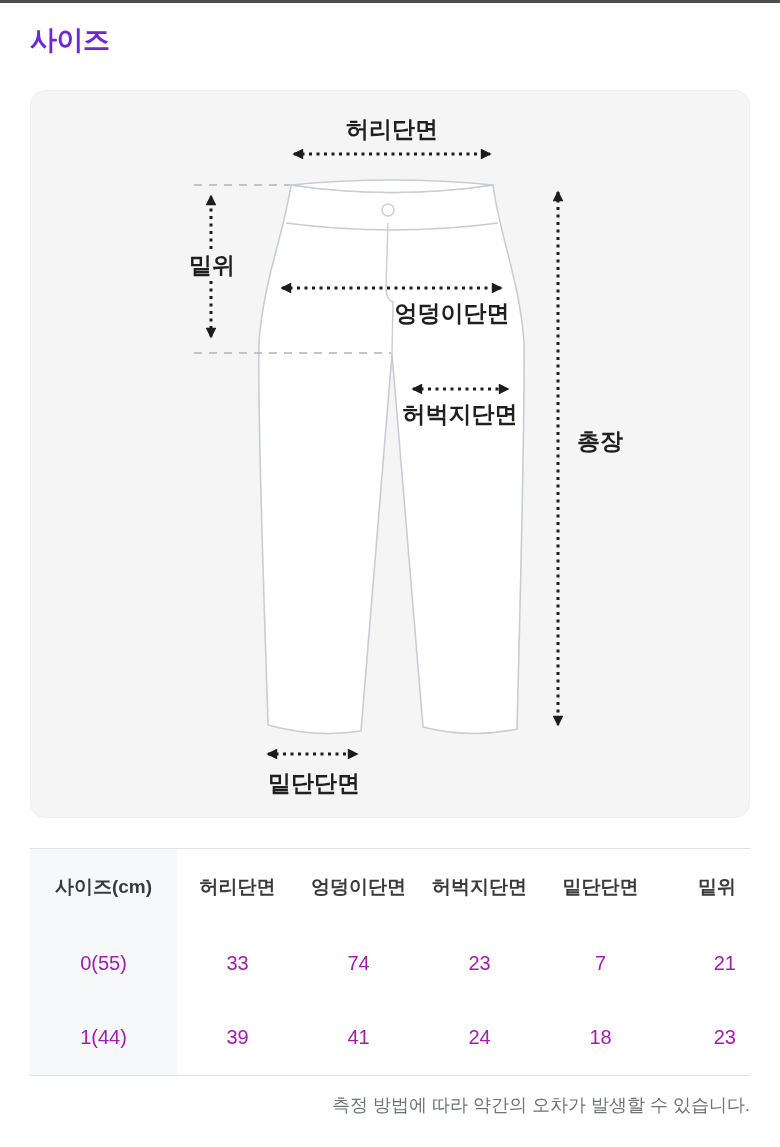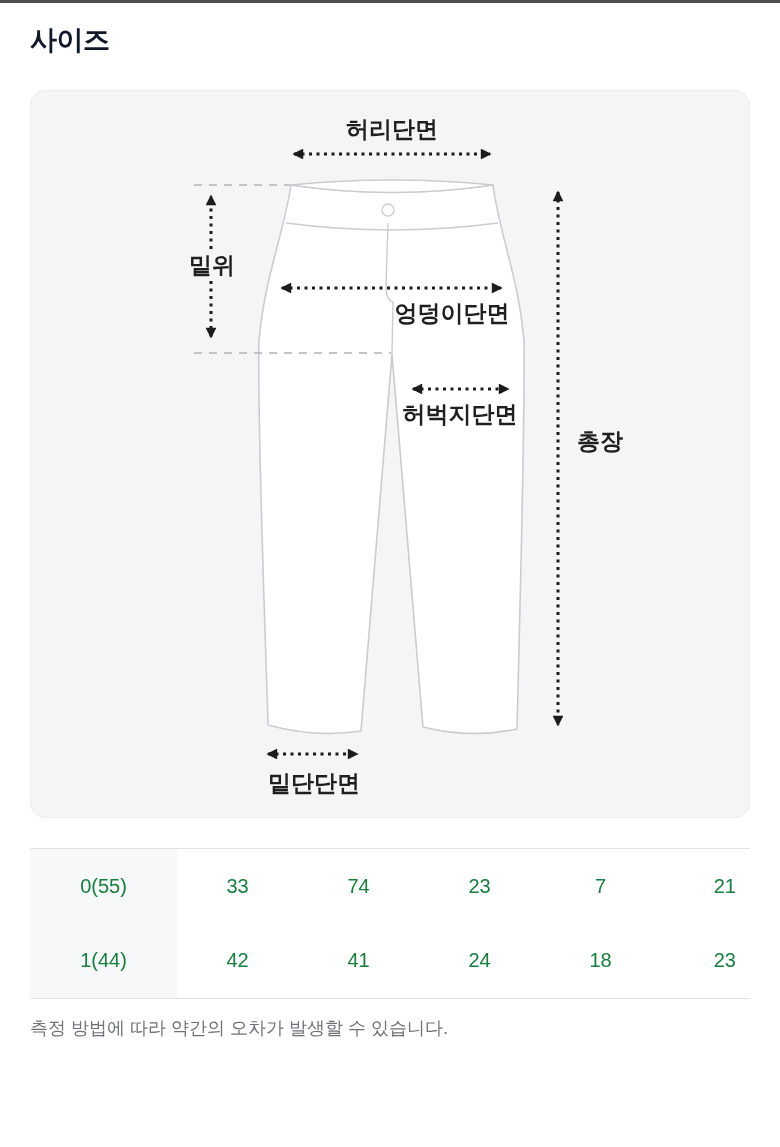--- a/index.html
+++ b/index.html
@@ -6,21 +6,21 @@
   html,body { background:#ffffff; }
   body {
     width:780px; min-height:1147px;
     font-family:"Liberation Sans","DejaVu Sans",sans-serif;
     color:#1f1f1f;
     overflow:hidden;
   }
   .top-divider { width:780px; height:3px; background:#4e4e4e; }
   .page-title {
     margin:21px 0 0 30px;
-    font-size:27px; line-height:32px; font-weight:800; color:#0f172a;
+    font-size:27px; line-height:32px; font-weight:800; color:#6d28d9;
     letter-spacing:-0.5px;
   }
   .size-card {
     width:720px; height:728px;
     margin:34px 30px 0 30px;
     background:#f5f5f6;
     border:1px solid #eceef0;
     border-radius:15px;
     overflow:hidden;
   }
@@ -35,29 +35,29 @@
   .guide { stroke:#b0b3b8; stroke-width:1.6; stroke-dasharray:8 7; }
   .meas { stroke:#1c1c1c; stroke-width:3; stroke-dasharray:3 4.5; fill:none; }
 
   table.size-table {
     width:720px; margin:30px 30px 0 30px;
     border-collapse:collapse; table-layout:fixed;
     border-top:1px solid #e0e2e4; border-bottom:1px solid #e0e2e4;
   }
   table.size-table td { text-align:center; vertical-align:middle; }
   table.size-table tr.head-row td { height:77px; font-size:19px; font-weight:700; color:#3a3a3a; }
-  table.size-table tr.data-row td { height:75px; font-size:20px; font-weight:400; color:#15803d; }
+  table.size-table tr.data-row td { height:75px; font-size:20px; font-weight:400; color:#a21caf; }
   table.size-table td.size-col {
     background:#f7f8f9; font-weight:700; color:#333333; font-size:19px;
   }
   table.size-table td.last-col { text-align:right; padding-right:14px; }
 
   .measurement-note {
     margin:16px 30px 6px 30px;
-    font-size:18px; line-height:26px; color:#6e7277;
+    font-size:18px; line-height:26px; color:#6e7277;text-align:right;
   }
 </style>
 </head>
 <body>
 
 <div class="top-divider"></div>
 
 <h1 class="page-title">사이즈</h1>
 
 <div class="size-card">
@@ -108,31 +108,39 @@
 <table class="size-table">
   <colgroup>
     <col style="width:147px">
       <col style="width:121px">
       <col style="width:121px">
     <col style="width:121px">
       <col style="width:121px">
       <col style="width:89px">
   </colgroup>
   <tbody>
+    <tr class="head-row">
+      <td class="size-col">사이즈(cm)</td>
+      <td>허리단면</td>
+      <td>엉덩이단면</td>
+      <td>허벅지단면</td>
+      <td>밑단단면</td>
+      <td class="last-col">밑위</td>
+    </tr>
     <tr class="data-row">
       <td class="size-col">0(55)</td>
       <td>33</td>
       <td>74</td>
       <td>23</td>
       <td>7</td>
       <td class="last-col">21</td>
     </tr>
     <tr class="data-row">
       <td class="size-col">1(44)</td>
-      <td>42</td>
+      <td>39</td>
       <td>41</td>
       <td>24</td>
       <td>18</td>
       <td class="last-col">23</td>
     </tr>
   </tbody>
 </table>
 
 <p class="measurement-note">측정 방법에 따라 약간의 오차가 발생할 수 있습니다.</p>
 

